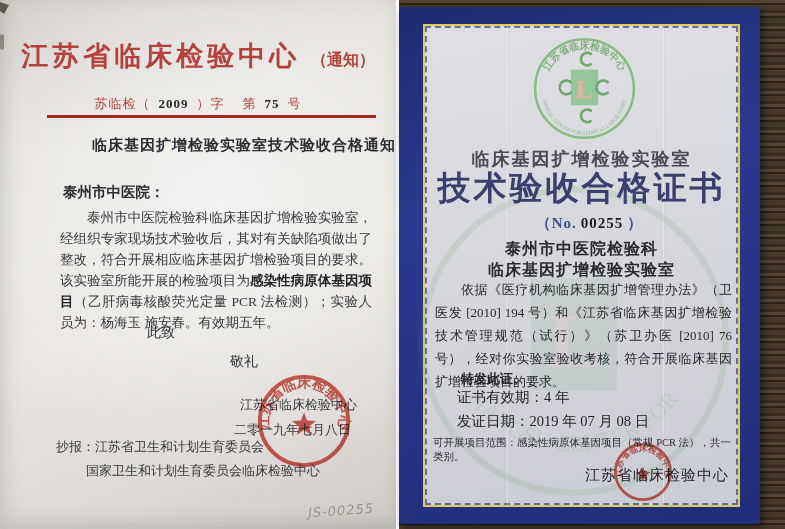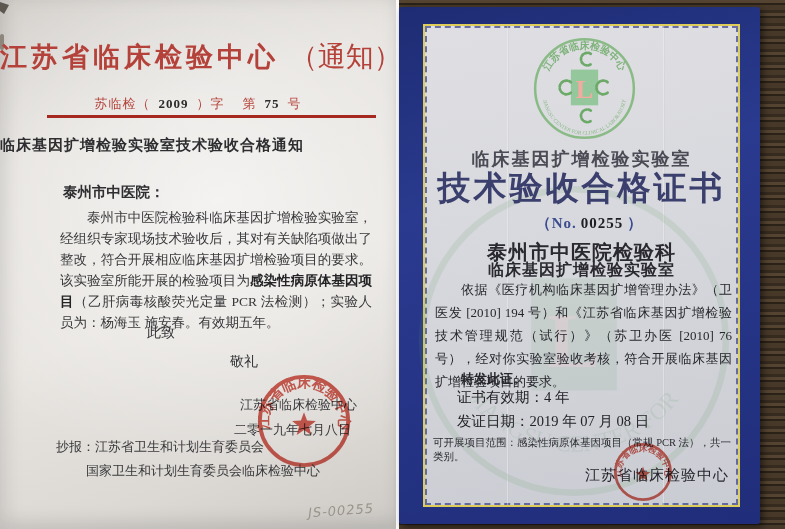--- a/index.html
+++ b/index.html
@@ -14,31 +14,31 @@
       linear-gradient(160deg,#d3d0cc 0%,#e5e2de 25%,#e8e5e1 55%,#dcd9d5 82%,#cdcac6 100%);
     box-shadow: inset 0 -10px 16px rgba(0,0,0,.08), inset 10px 0 18px rgba(0,0,0,.05);
   }
   .corner-mark-a { position:absolute; left:0; top:2px; width:9px; height:12px;
     background:#5d574f; clip-path:polygon(0 0,100% 25%,45% 100%,0 75%); }
   .corner-mark-b { position:absolute; left:0; top:34px; width:4px; height:16px;
     background:#8d867d; border-radius:2px; }
 
   .org-title { position:absolute; top:38px; left:0; width:100%; text-align:center;
     color:#b5423a; font-weight:bold; font-size:27px; letter-spacing:4px; white-space:nowrap; }
-  .org-title .suffix { font-size:28px; letter-spacing:0; font-weight:normal; }
+  .org-title .suffix { font-size:16px; letter-spacing:0; font-weight:bold; }
 
   .doc-number { position:absolute; top:95px; left:0; width:100%; text-align:center;
     font-size:13px; color:#b5423a; letter-spacing:1px; }
   .doc-number .dark { color:#2b2b2b; font-weight:bold; margin:0 8px; }
   .doc-number .gap { margin-left:18px; }
 
   .red-rule { position:absolute; top:115px; left:47px; width:329px; height:3px;
     background:#a5291f; }
 
-  .notice-title { position:absolute; top:136px; left:0; width:100%; text-align:left;
+  .notice-title { position:absolute; top:136px; left:0; width:100%; text-align:right;
     font-size:15px; font-weight:bold; color:#2e2e30; letter-spacing:1px; }
 
   .salutation { position:absolute; top:183px; left:63px; font-size:14.5px;
     font-weight:bold; color:#2f2f31; }
 
   .doc-body { position:absolute; top:207px; left:60px; width:312px; font-size:13.5px;
     line-height:21px; color:#38383a; text-align:justify; text-indent:2em; }
   .doc-body .b { font-weight:bold; color:#242426; }
 
   .cizhi  { position:absolute; top:324px; left:147px; font-size:14px; color:#333336; }
@@ -85,21 +85,21 @@
 
   .cert-subtitle { position:absolute; top:121px; left:0; width:100%; text-align:center;
     font-size:18px; font-weight:bold; color:#4b4b55; letter-spacing:2px; }
   .cert-title { position:absolute; top:140px; left:0; width:100%; text-align:center;
     font-size:33px; font-weight:900; color:#3a3f6d; letter-spacing:3px;
     font-family:"DejaVu Sans",sans-serif; white-space:nowrap; }
   .cert-no { position:absolute; top:188px; left:0; width:100%; text-align:center;
     font-size:15px; color:#3c4c90; font-weight:bold; letter-spacing:1px;padding-left:16px; }
   .cert-no .val { color:#1e1e24; margin:0 4px; }
   .org1 { position:absolute; top:213px; left:0; width:100%; text-align:center;
-    font-size:20px; font-weight:bold; color:#29292f; letter-spacing:1px; }
+    font-size:16px; font-weight:bold; color:#29292f; letter-spacing:1px; }
   .org2 { position:absolute; top:234px; left:0; width:100%; text-align:center;
     font-size:16px; font-weight:bold; color:#29292f; letter-spacing:1px; }
 
   .cert-body { position:absolute; top:252px; left:10px; width:297px; font-size:13px;
     line-height:23px; color:#26262c; text-align:justify; text-indent:2em; }
   .cert-body2 { position:absolute; top:344px; left:10px; width:297px; font-size:13px;
     color:#26262c; text-indent:2em; font-weight:bold; }
 
   .validity  { position:absolute; top:362px; left:32px; font-size:14.5px; color:#222226; }
   .issuedate { position:absolute; top:386px; left:32px; font-size:14.5px; color:#222226; }

